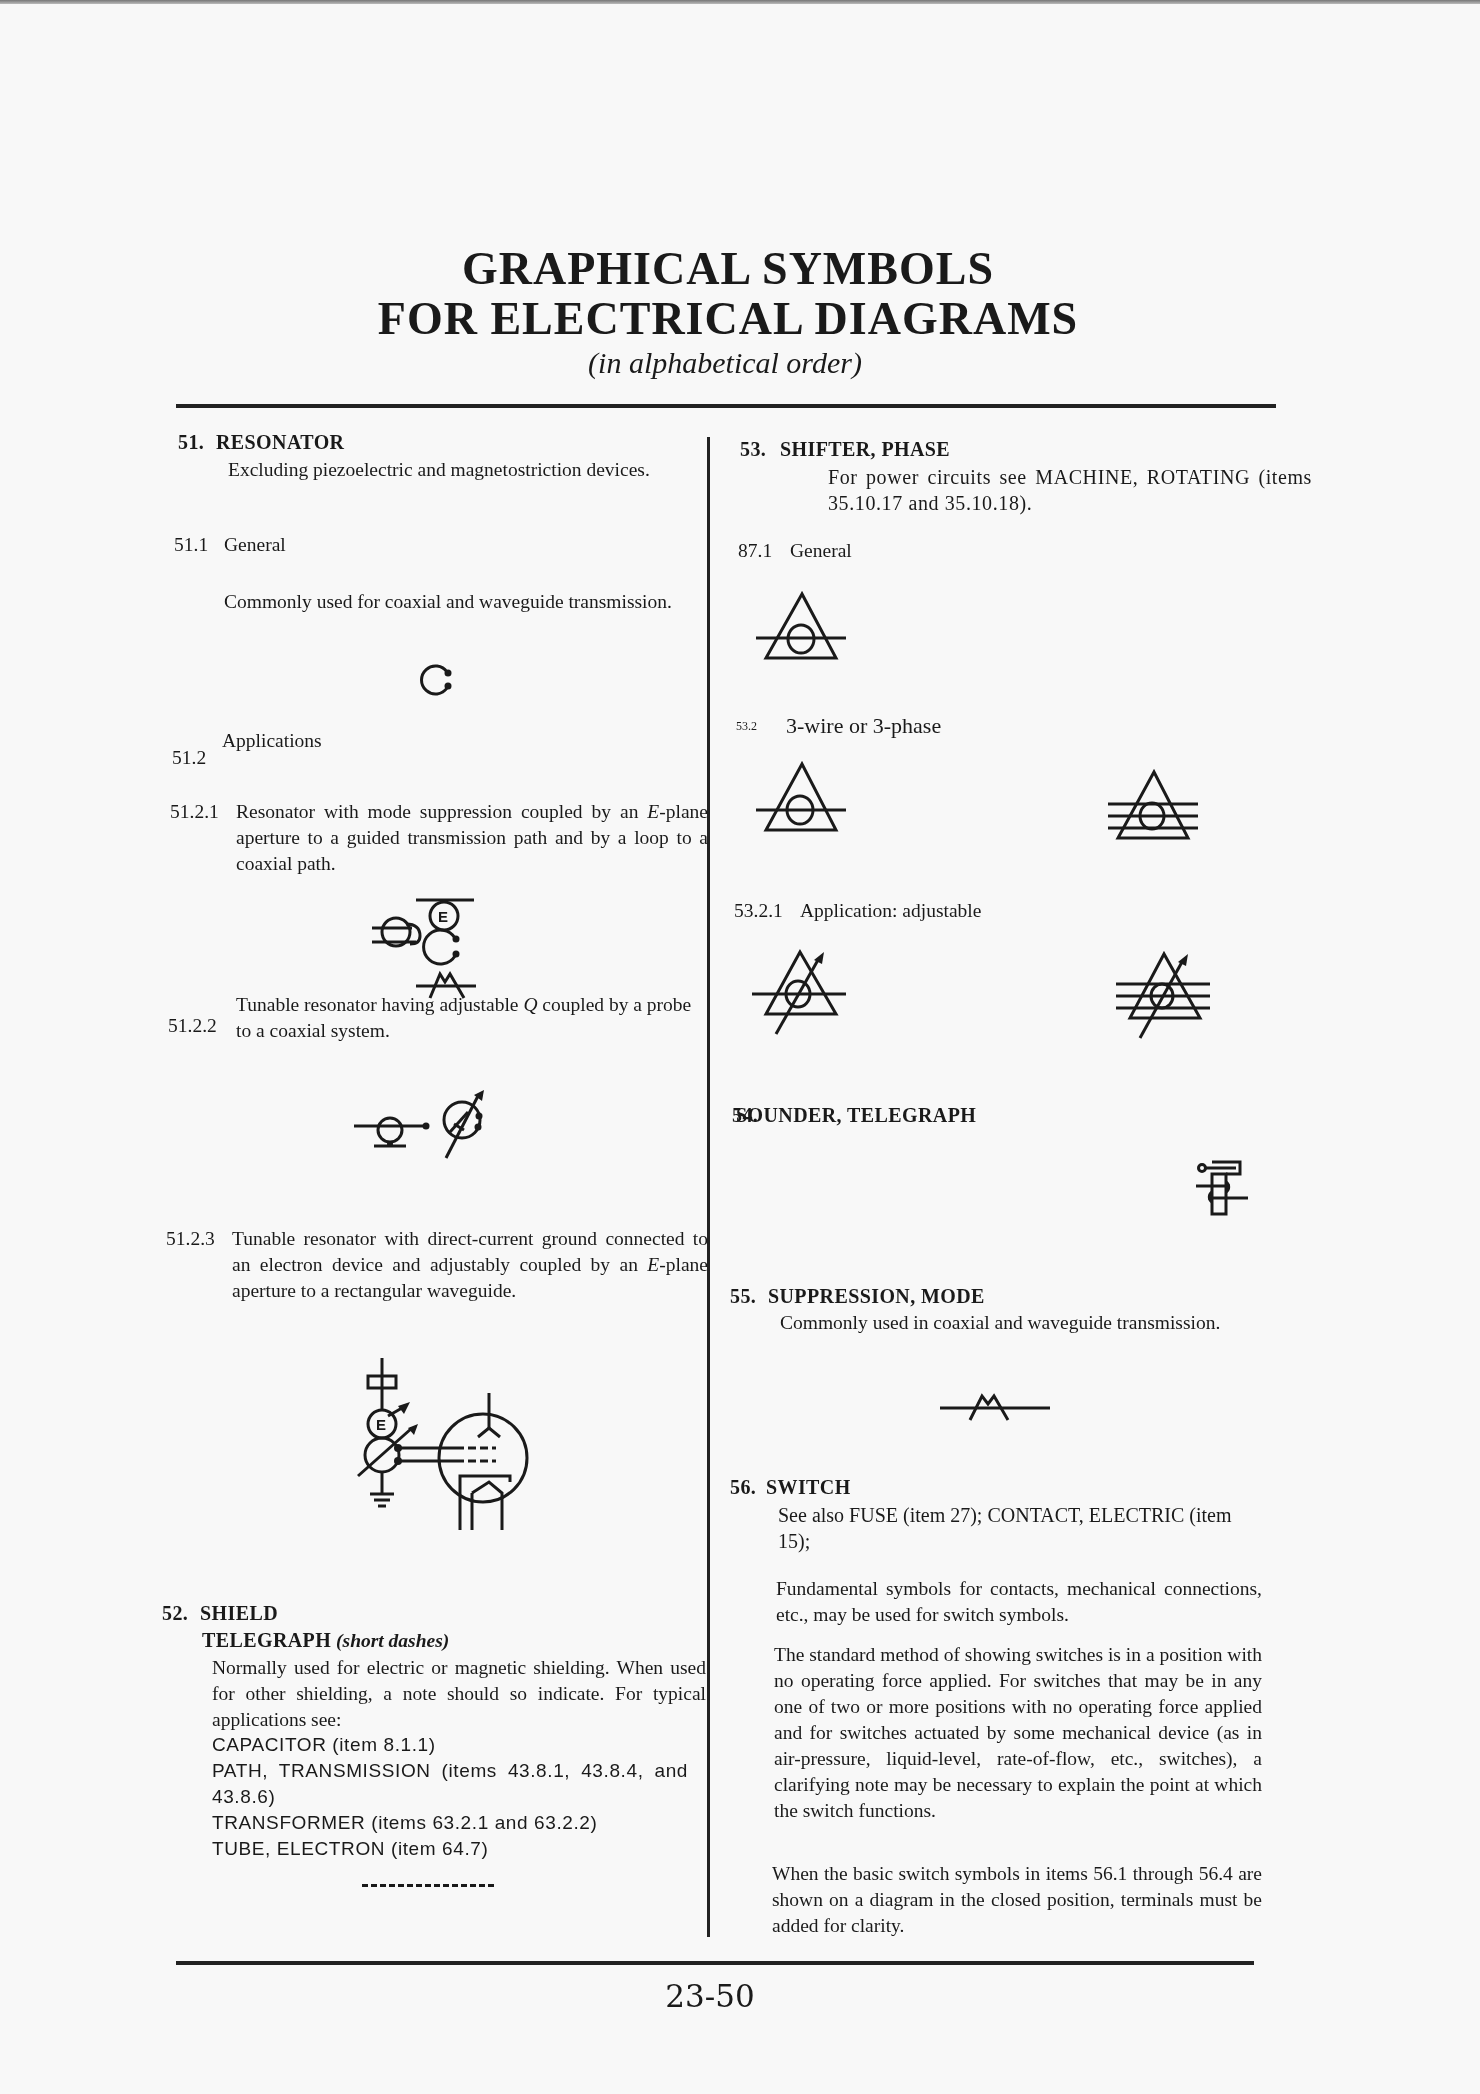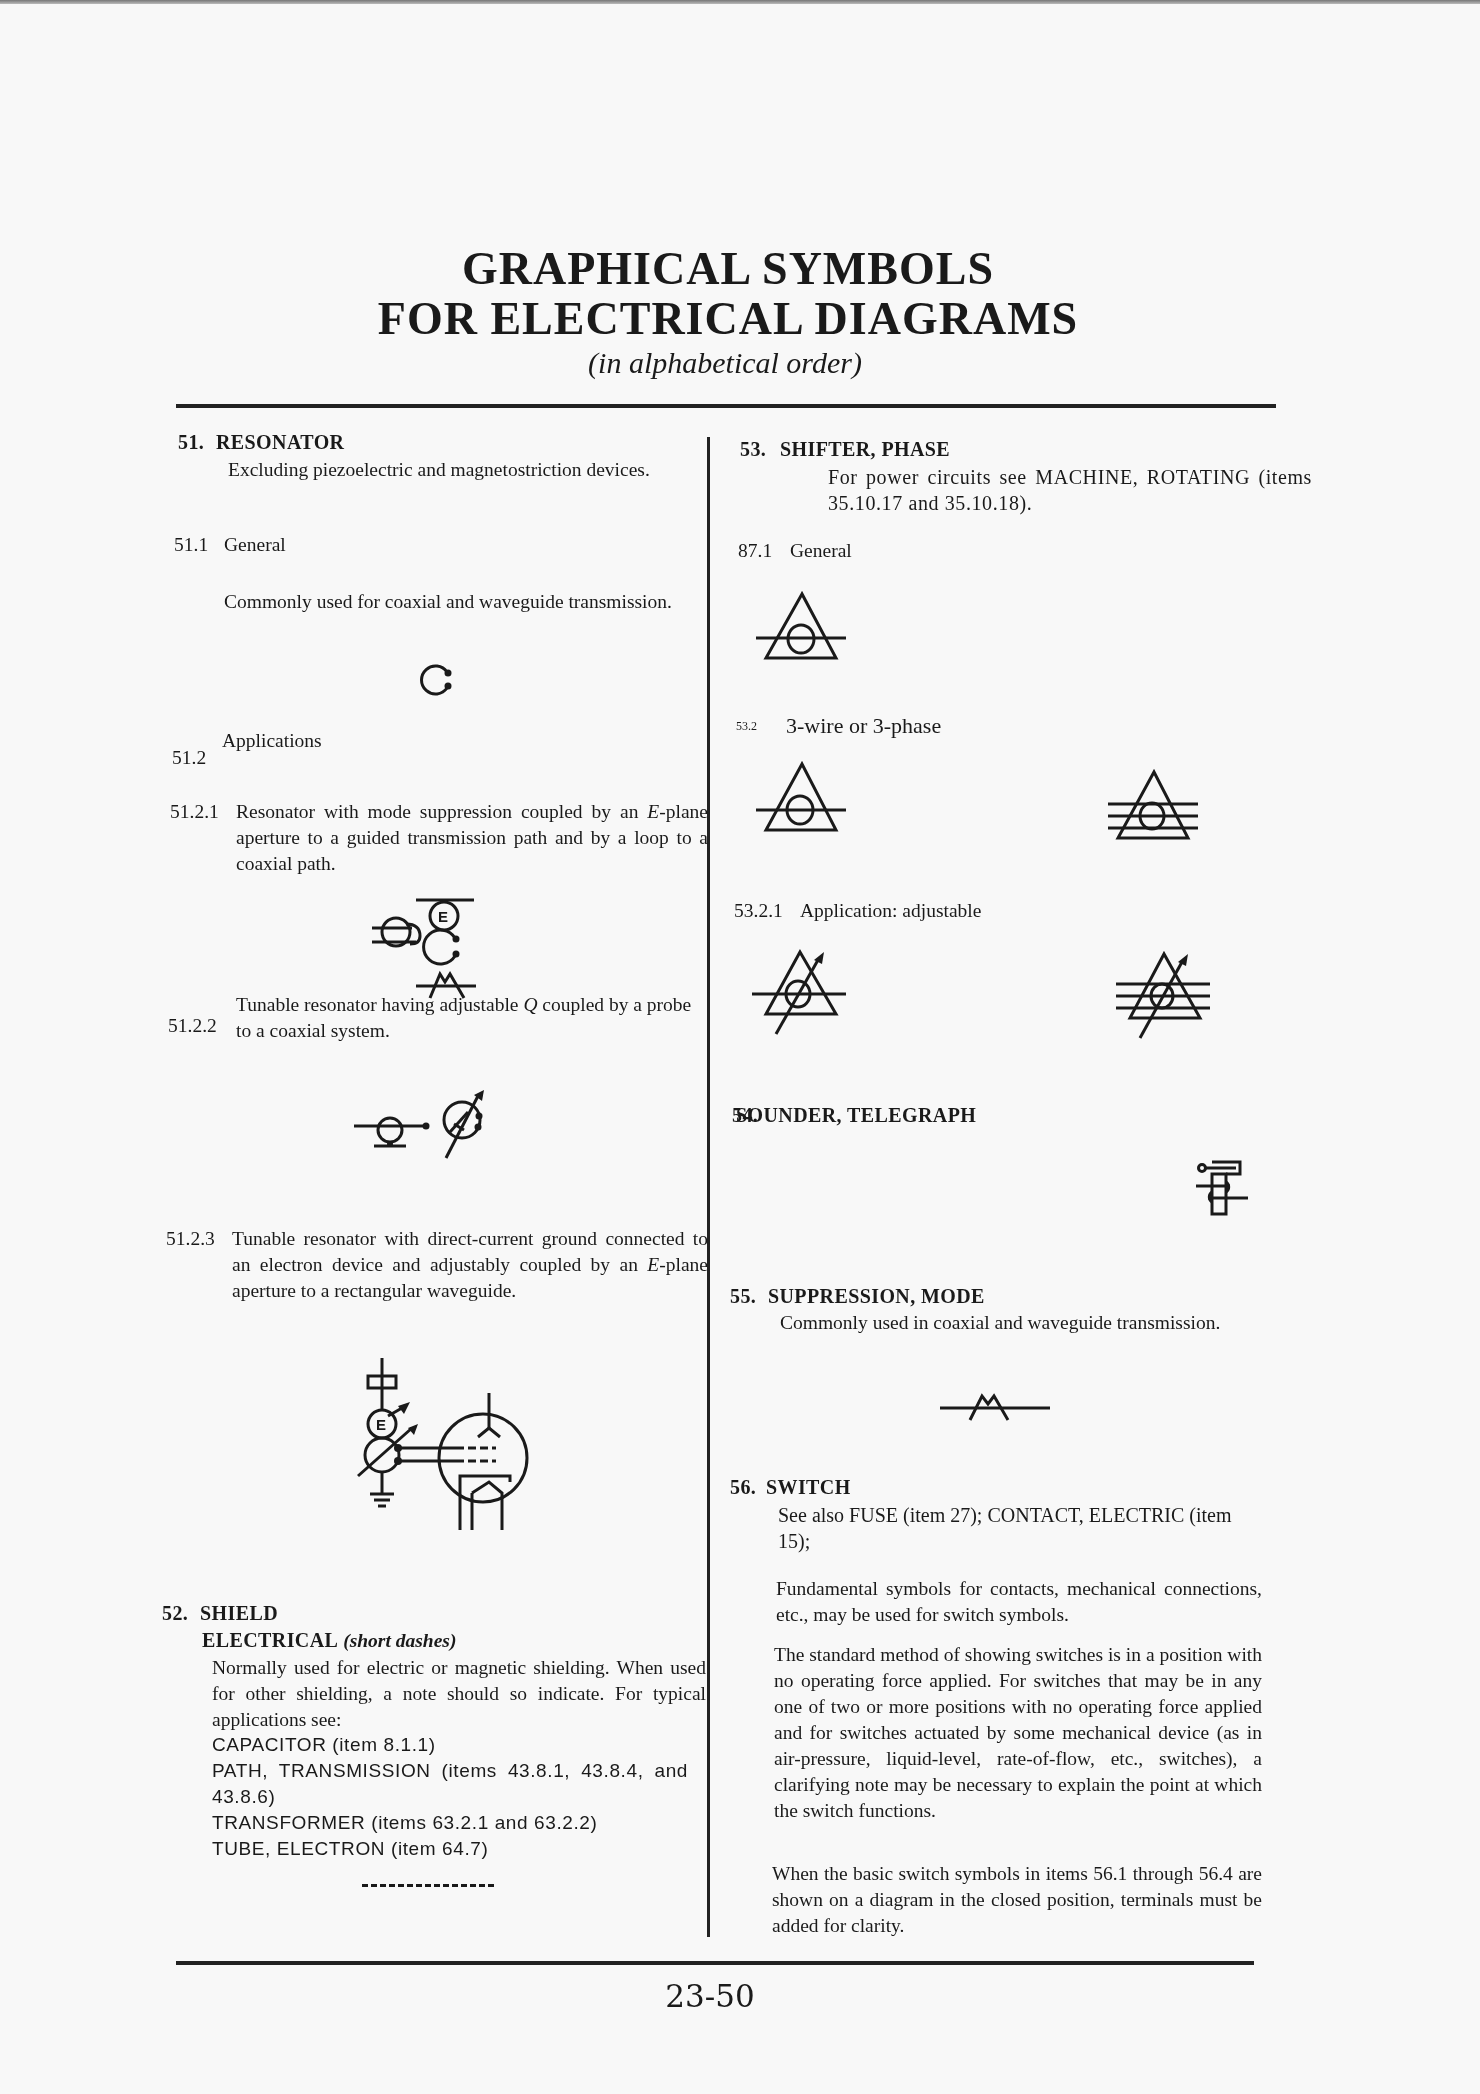--- a/index.html
+++ b/index.html
@@ -133,21 +133,21 @@
       <line x1="143" y1="35" x2="143" y2="72"></line>
       <path d="M132 79 L143 70 L154 79"></path>
       <path d="M114 172 L114 118 L164 118 L164 124"></path>
       <line x1="126" y1="172" x2="126" y2="135"></line>
       <path d="M126 135 L143 124 L156 135 L156 172"></path>
     </svg>
   </div>
 
   <div class="t head" style="left:162px; top:1600px;">52.</div>
   <div class="t head" style="left:200px; top:1600px;">SHIELD</div>
-  <div class="t" style="left:202px; top:1627px;"><b class="head">ELECTRICAL</b> <i style="font-weight:bold;">(short dashes)</i></div>
+  <div class="t" style="left:202px; top:1627px;"><b class="head">TELEGRAPH</b> <i style="font-weight:bold;">(short dashes)</i></div>
   <div class="t just" style="left:212px; top:1655px; width:494px;">Normally used for electric or magnetic shielding. When used for other shielding, a note should so indicate. For typical applications see:</div>
   <div class="t caps" style="left:212px; top:1732px; width:494px;">CAPACITOR (item 8.1.1)</div>
   <div class="t caps just" style="left:212px; top:1758px; width:476px;">PATH, TRANSMISSION (items 43.8.1, 43.8.4, and 43.8.6)</div>
   <div class="t caps" style="left:212px; top:1810px; width:494px;">TRANSFORMER (items 63.2.1 and 63.2.2)</div>
   <div class="t caps" style="left:212px; top:1836px; width:494px;">TUBE, ELECTRON (item 64.7)</div>
   <div class="dashes"></div>
 </div>
 
 <div>
   <div class="t head" style="left:740px; top:436px;">53.</div>

